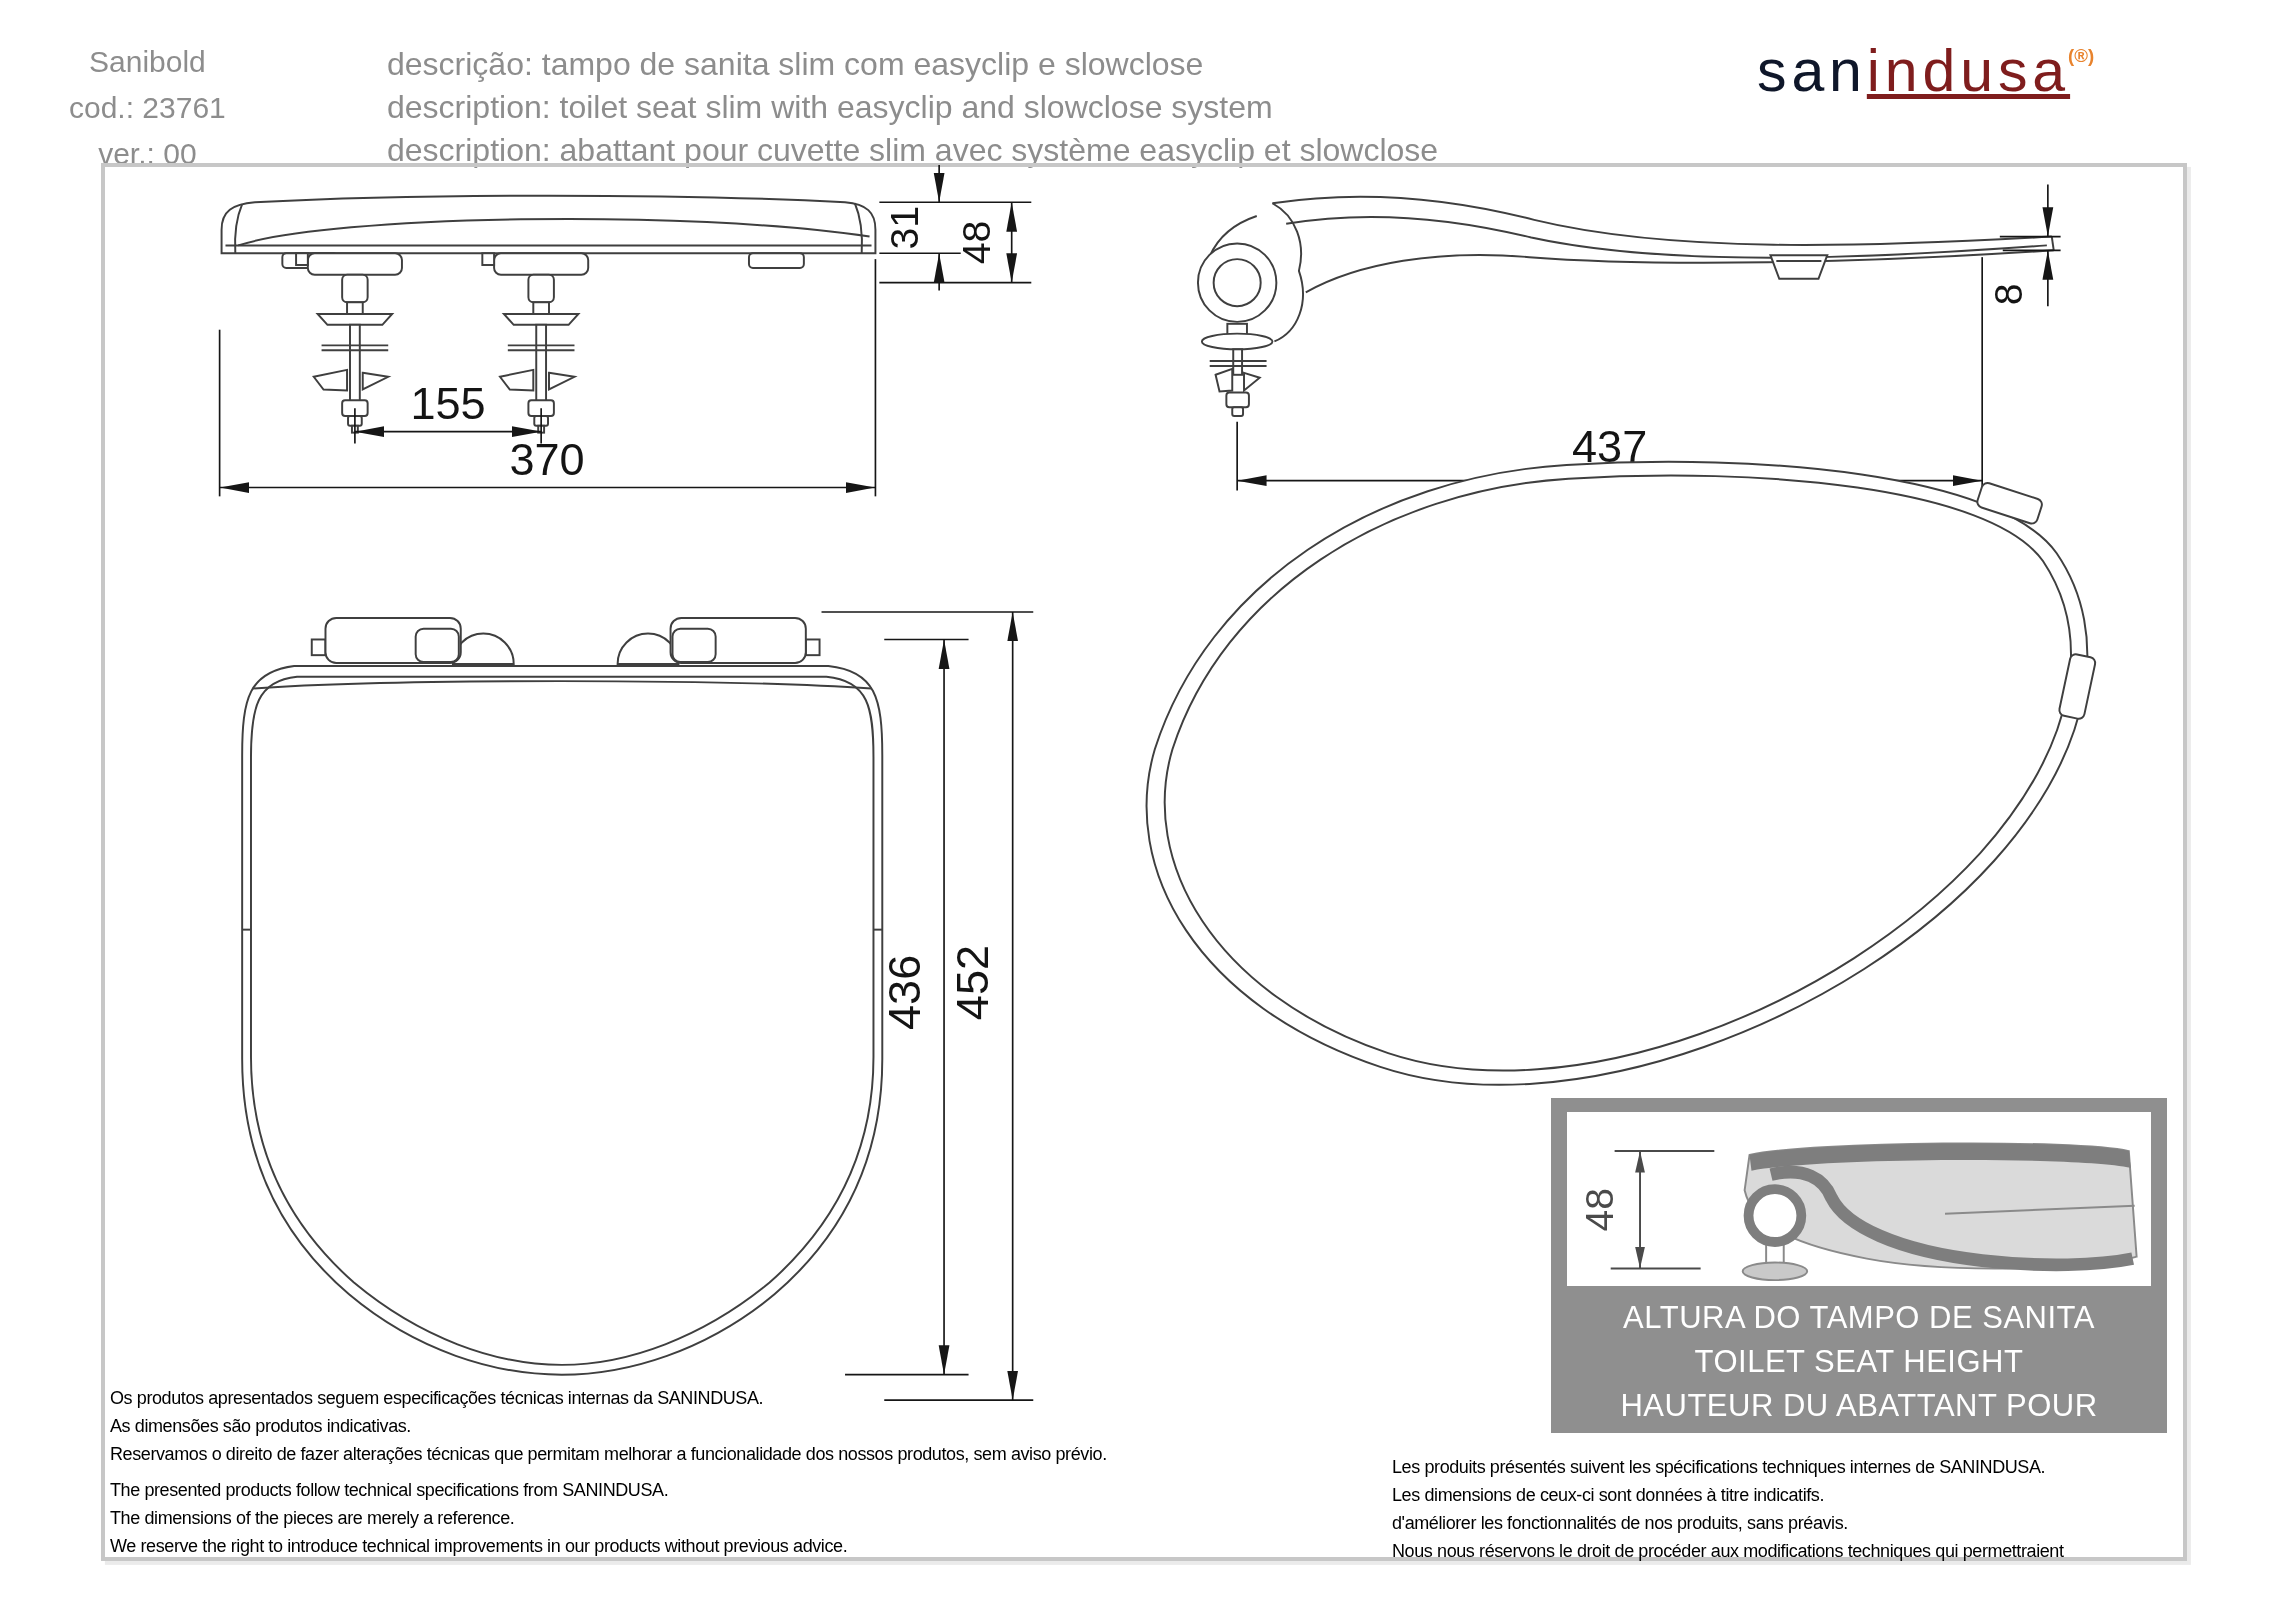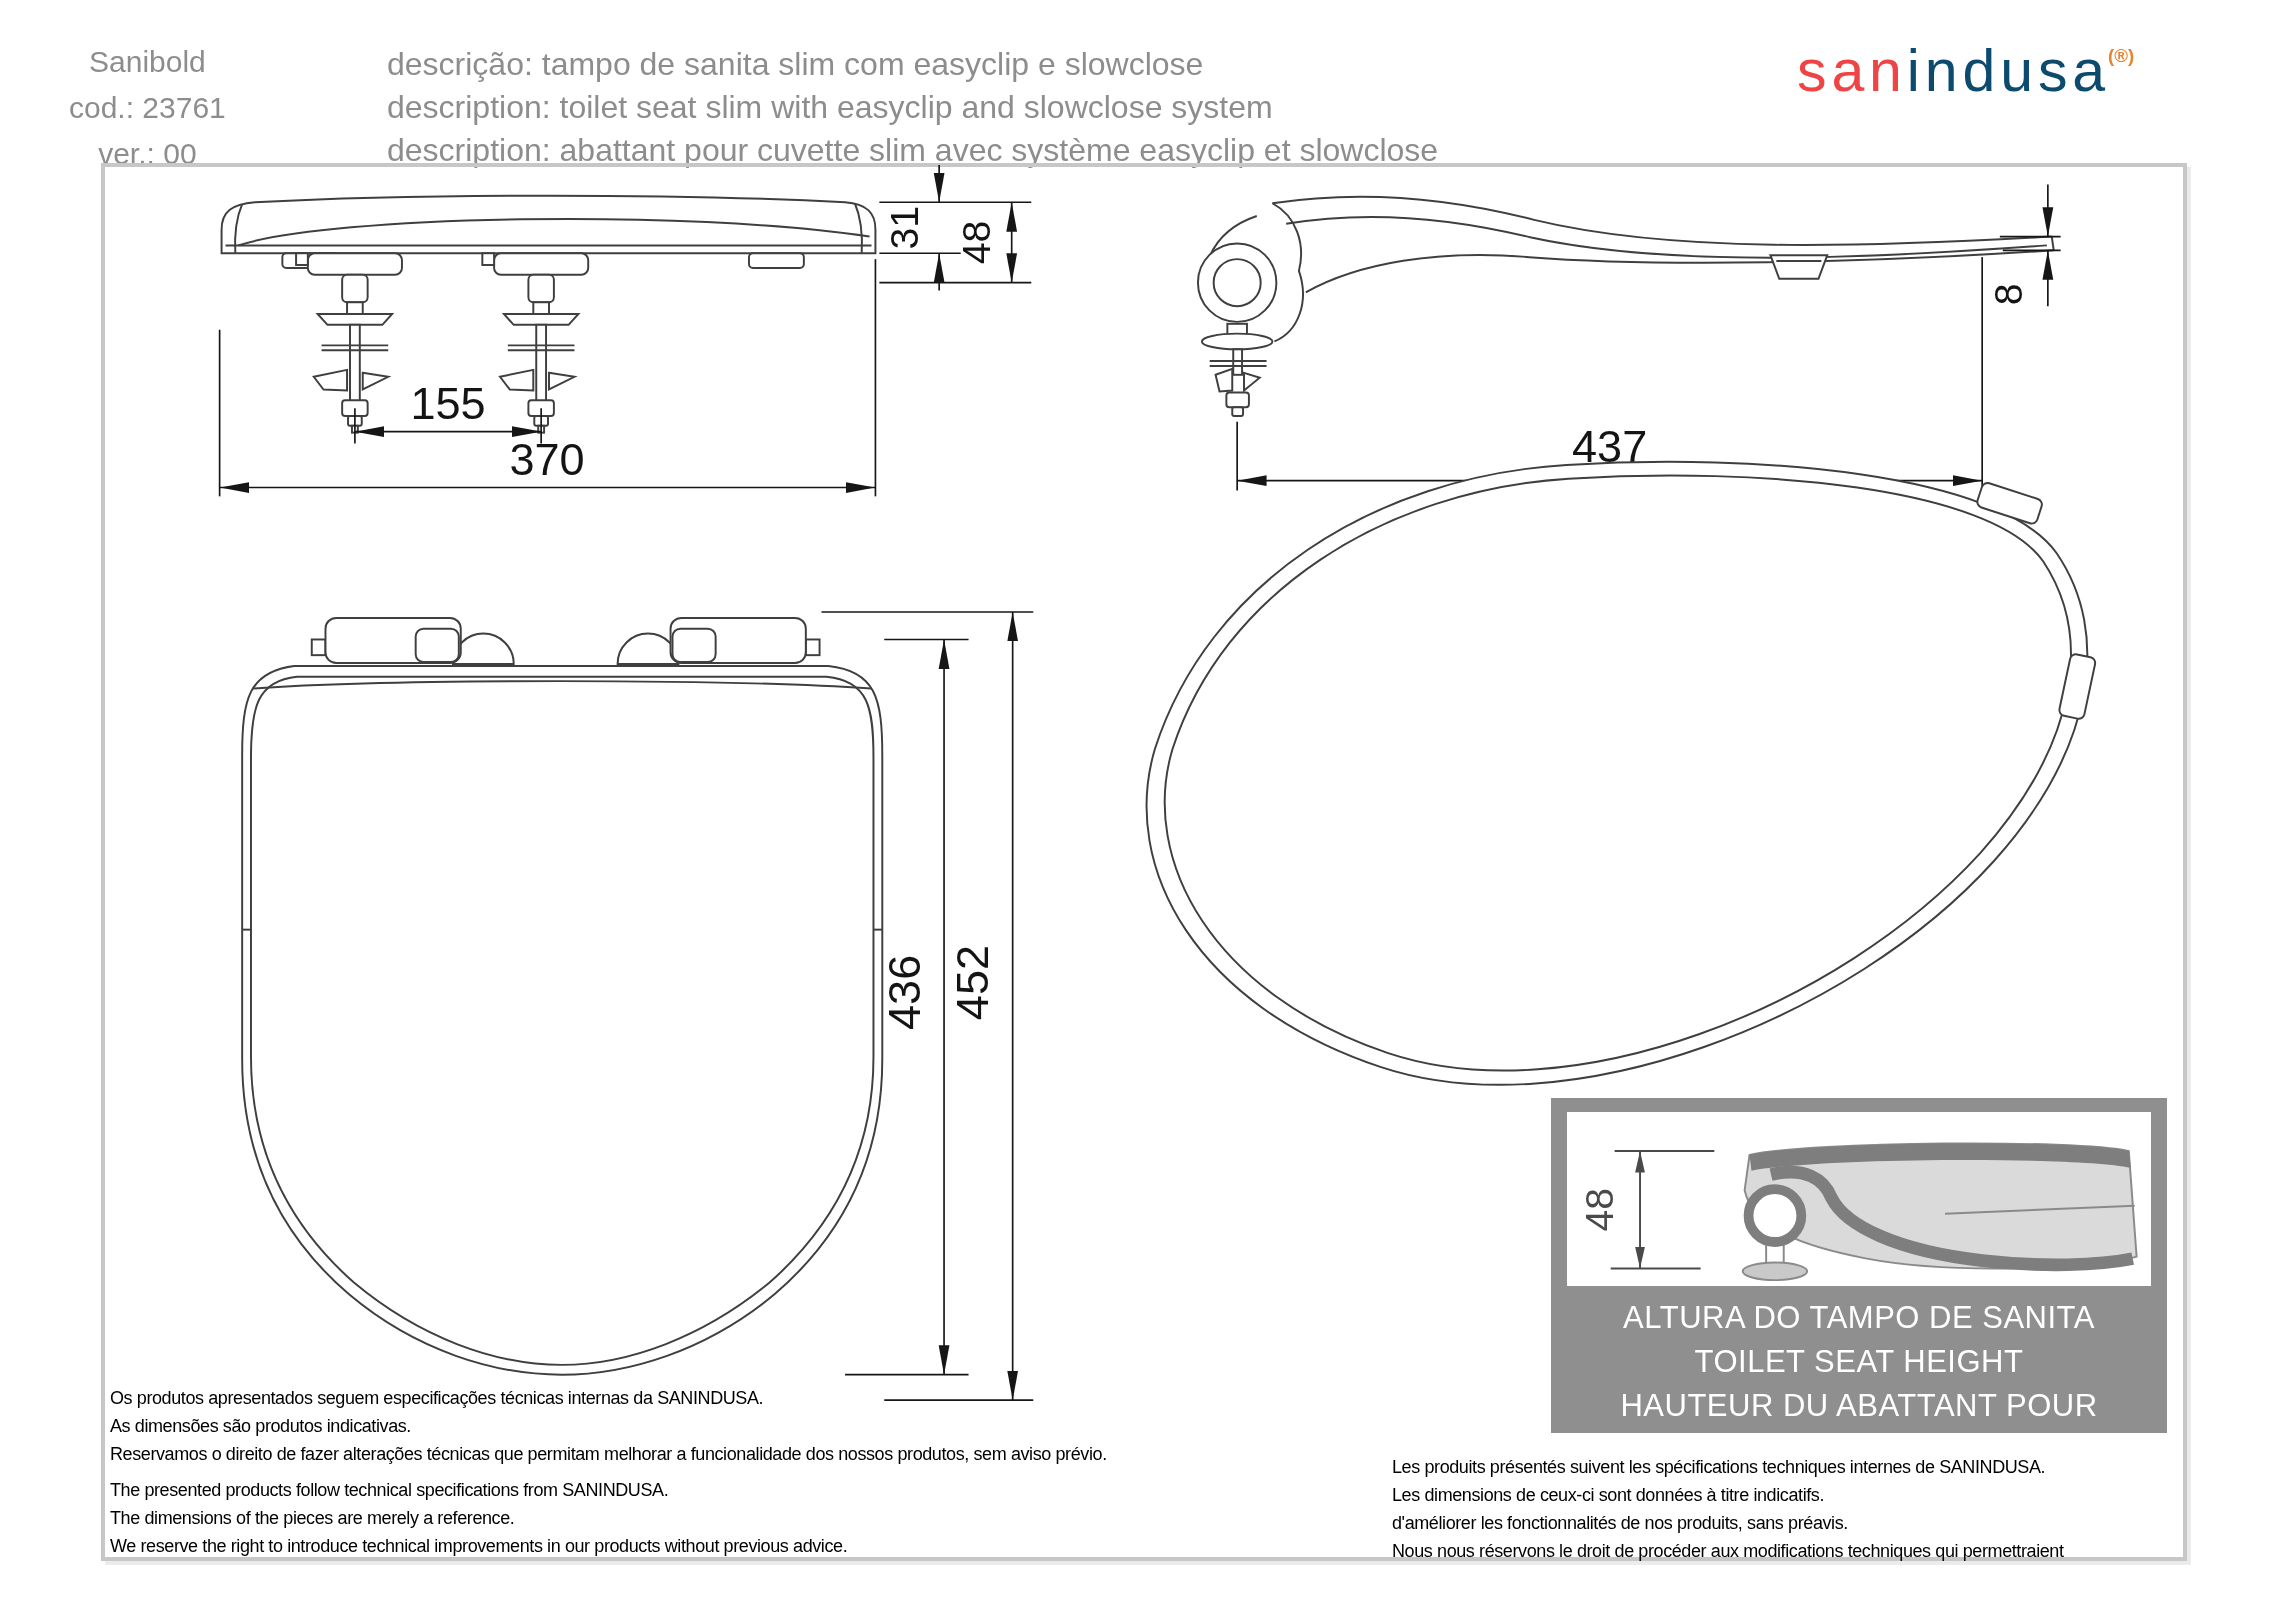--- a/index.html
+++ b/index.html
@@ -2,22 +2,22 @@
 <html><head>
 <meta charset="utf-8">
 <style>
   html,body{margin:0;padding:0;background:#ffffff;}
   .page{position:relative;width:2293px;height:1621px;background:#fff;overflow:hidden;
         font-family:"Liberation Sans",sans-serif;}
   
   .brand{position:absolute;left:69px;top:39px;font-size:30px;line-height:46px;color:#8d8d8d;text-align:center;}
   .descs{position:absolute;left:387px;top:43px;font-size:32px;line-height:43px;color:#8d8d8d;}
   .logo{position:absolute;left:1757px;top:37px;font-size:59px;font-weight:500;letter-spacing:4.9px;white-space:nowrap;}
-  .logo .p1{color:#ef4444;margin-left:40px;}
-  .logo .p2{color:#0c4a6e;}
+  .logo .p1{color:#0f172a;}
+  .logo .p2{color:#7f1d1d;text-decoration:underline;}
   .logo .mark{font-size:18.6px;color:#e8832d;letter-spacing:0;position:relative;top:-29px;left:-2px;font-weight:700;}
   
   .frame{position:absolute;left:101px;top:163px;width:2086px;height:1398px;border:4.9px solid #c7c7c7;
          box-sizing:border-box;box-shadow:3.9px 3.9px 0 rgba(0,0,0,0.08);}
   .draw-svg{position:absolute;left:101px;top:163px;}
   
   .note{position:absolute;font-size:18px;line-height:28px;letter-spacing:-0.4px;color:#000000;white-space:nowrap;}
   
   .inset-box{position:absolute;left:1551px;top:1098px;width:616px;height:335px;background:#8f8f8f;}
   .inset-panel{position:absolute;left:15.7px;top:13.7px;width:584px;height:174px;background:#ffffff;}

